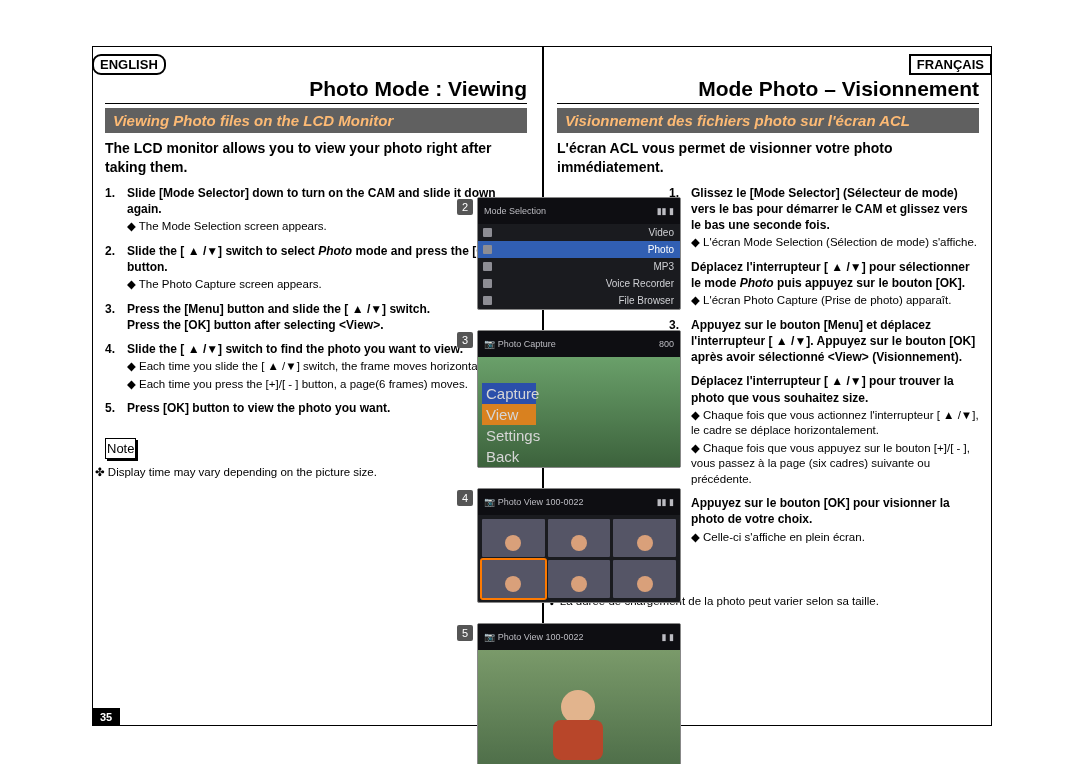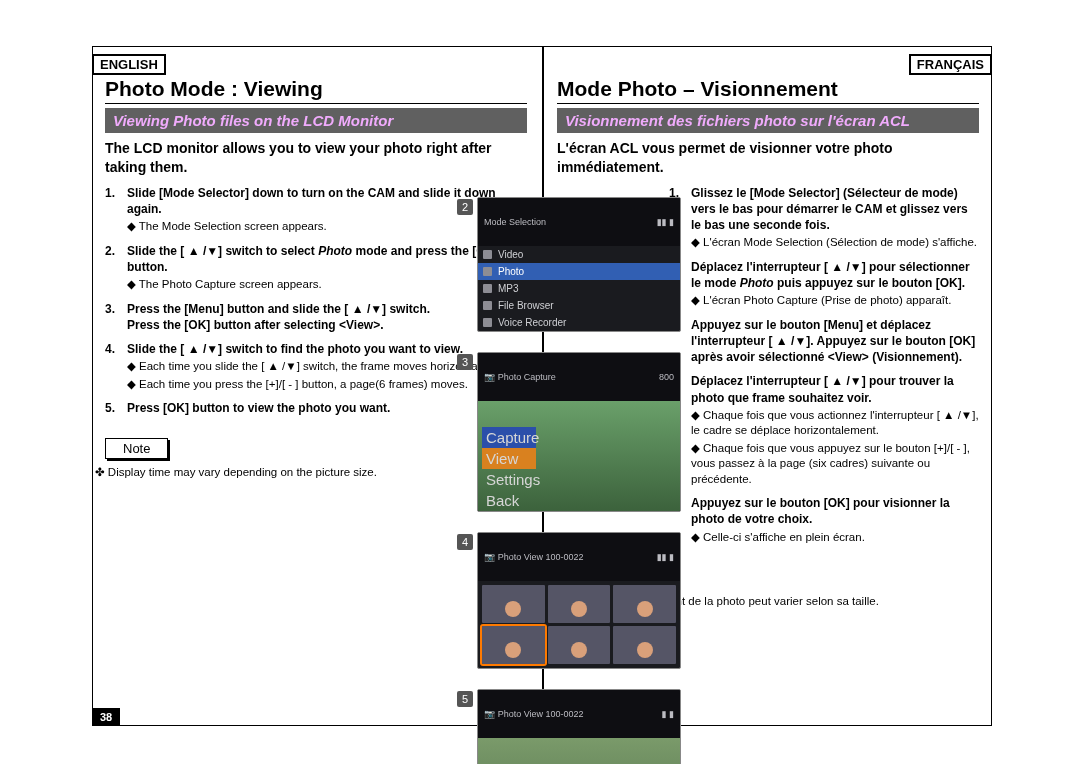--- a/index.html
+++ b/index.html
@@ -19,64 +19,65 @@
   }
   .lang-tabs { position: absolute; top: -1px; width: 100%; height: 22px; }
   .lang-left, .lang-right {
     position: absolute; top: 8px;
     border: 2px solid #000;
     padding: 1px 6px;
     font-size: 13px;
     font-weight: bold;
     background: #fff;
   }
-  .lang-left { left: -1px; }
+  .lang-left { left: -1px; border-radius: 9px; }
   .lang-right { right: -1px; }
   .divider {
     position: absolute;
     left: 50%; top: 0;
     width: 2px; height: 100%;
     background: #000;
   }
   .col {
     position: absolute; top: 30px;
     width: 430px;
     padding: 0 4px;
   }
   .col-left { left: 8px; }
   .col-right { right: 8px; }
   .h1 {
     font-size: 21px; font-weight: bold;
     border-bottom: 1px solid #000;
     padding-bottom: 2px;
     margin-bottom: 4px;
+    text-align: right;
   }
   .h2 {
     background: #606060;
-    color: #f0abfc;
+    color: #fdba74;
     font-size: 15px;
     font-weight: bold;
     font-style: italic;
     padding: 4px 8px;
     margin-bottom: 6px;
   }
   .intro { font-size: 14px; line-height: 1.35; margin-bottom: 8px; font-weight: bold; }
   .steps { font-size: 12px; line-height: 1.35; }
   .step { display: flex; margin-bottom: 8px; }
   .step-num { font-weight: bold; width: 22px; flex-shrink: 0; }
   .step-body { flex: 1; }
   .step-body b { font-weight: bold; }
   .step-body i { font-style: italic; font-weight: bold; }
   .sub { margin-left: 0; font-size: 11.5px; margin-top: 2px; }
   .sub::before { content: "◆ "; }
   .note-box {
     display: inline-block;
     border: 1px solid #000;
     box-shadow: 2px 2px 0 #000;
-    padding: 2px 17px;
+    padding: 2px 1px;
     font-size: 13px;
     margin-top: 14px; margin-bottom: 6px;
   }
   .note-item { font-size: 11.5px; text-indent: -10px; line-height: 1.3; }
   .note-item::before { content: "✤ "; }
   .page-num {
     position: absolute;
     left: -1px; bottom: -1px;
     width: 28px; height: 18px;
     background: #000; color: #fff;
@@ -102,28 +103,29 @@
   }
   .lcd {
     width: 204px; border: 1px solid #888;
     background: #1a1b1f; color: #cfd0d4;
     font-size: 10px;
     border-radius: 2px;
     overflow: hidden;
   }
   .lcd .bar {
     display:flex; justify-content:space-between;
-    padding: 19px 6px; font-size: 9px;
+    padding: 8px 6px; font-size: 9px;
     background: #0e0e12; color:#bcbcc2;
   }
   .lcd .row {
     padding: 3px 6px 3px 20px;
     position: relative;
     font-size: 10px;
     color: #cfd0d4;
+    text-align: right;
   }
   .lcd .row::before {
     content: "";
     position: absolute; left: 5px; top: 4px;
     width: 9px; height: 9px;
     background:#8d8d94; border-radius:1px;
   }
   .lcd .row.sel { background:#315fb3; color:#fff; }
   .lcd .menu-col {
     position:absolute; left:4px; top:26px;
@@ -249,21 +251,21 @@
       <div class="step">
         <div class="step-num">3.</div>
         <div class="step-body step-body-narrow-r">
           <b>Appuyez sur le bouton [Menu] et déplacez l'interrupteur [ ▲ /▼]. Appuyez sur le bouton [OK] après avoir sélectionné &lt;View&gt; (Visionnement).</b>
         </div>
       </div>
 
       <div class="step">
         <div class="step-num">4.</div>
         <div class="step-body step-body-narrow-r">
-          <b>Déplacez l'interrupteur [ ▲ /▼] pour trouver la photo que frame souhaitez voir.</b>
+          <b>Déplacez l'interrupteur [ ▲ /▼] pour trouver la photo que vous souhaitez size.</b>
           <div class="sub">Chaque fois que vous actionnez l'interrupteur [ ▲ /▼], le cadre se déplace horizontalement.</div>
           <div class="sub">Chaque fois que vous appuyez sur le bouton [+]/[ - ], vous passez à la page (six cadres) suivante ou précédente.</div>
         </div>
       </div>
 
       <div class="step">
         <div class="step-num">5.</div>
         <div class="step-body step-body-narrow-r">
           <b>Appuyez sur le bouton [OK] pour visionner la photo de votre choix.</b>
           <div class="sub">Celle-ci s'affiche en plein écran.</div>
@@ -280,22 +282,22 @@
     <div class="lcd-block">
       <div class="lcd-badge">2</div>
       <div class="lcd">
         <div class="bar">
             <span>Mode Selection</span>
             <span>▮▮ ▮</span>
           </div>
         <div class="row">Video</div>
         <div class="row sel">Photo</div>
         <div class="row">MP3</div>
+        <div class="row">Voice Recorder</div>
         <div class="row">File Browser</div>
-        <div class="row">Voice Recorder</div>
       </div>
     </div>
 
     <div class="lcd-block">
       <div class="lcd-badge">3</div>
       <div class="lcd">
         <div class="bar">
             <span>📷 <span>Photo Capture</span></span>
             <span>800</span>
           </div>
@@ -352,14 +354,14 @@
         <div class="lcd5-body">
           <div class="kid">
               <div class="head"></div>
               <div class="body"></div>
             </div>
         </div>
       </div>
     </div>
   </div>
 
-  <div class="page-num">38</div>
+  <div class="page-num">35</div>
 </div>
 
 </body></html>

